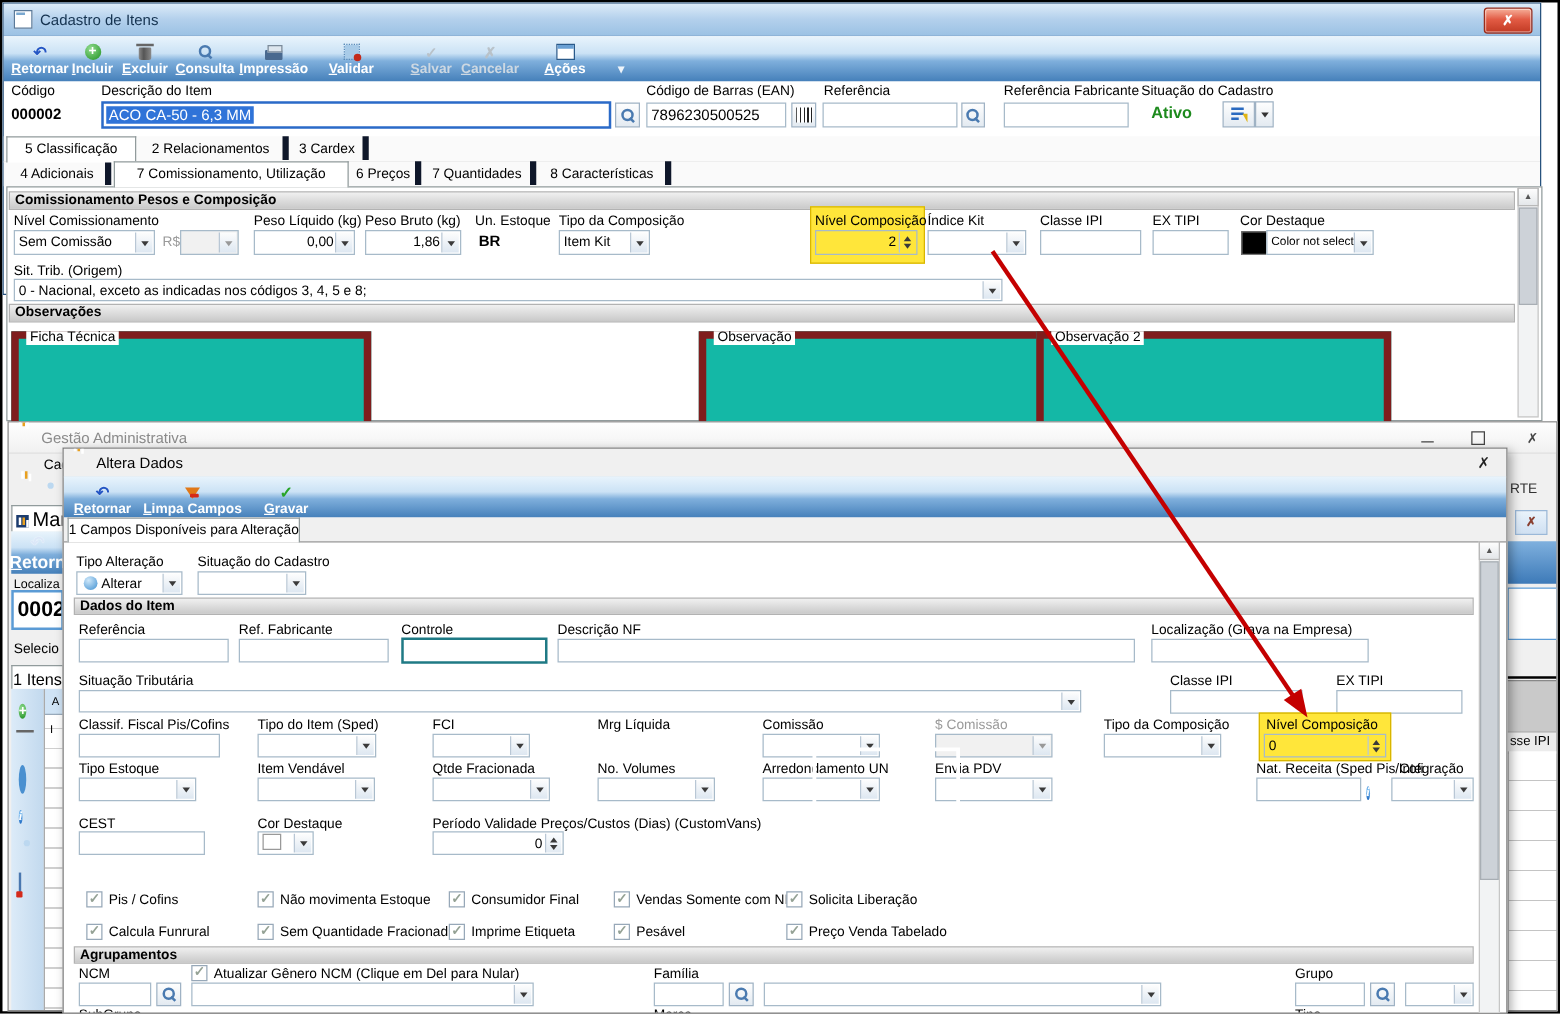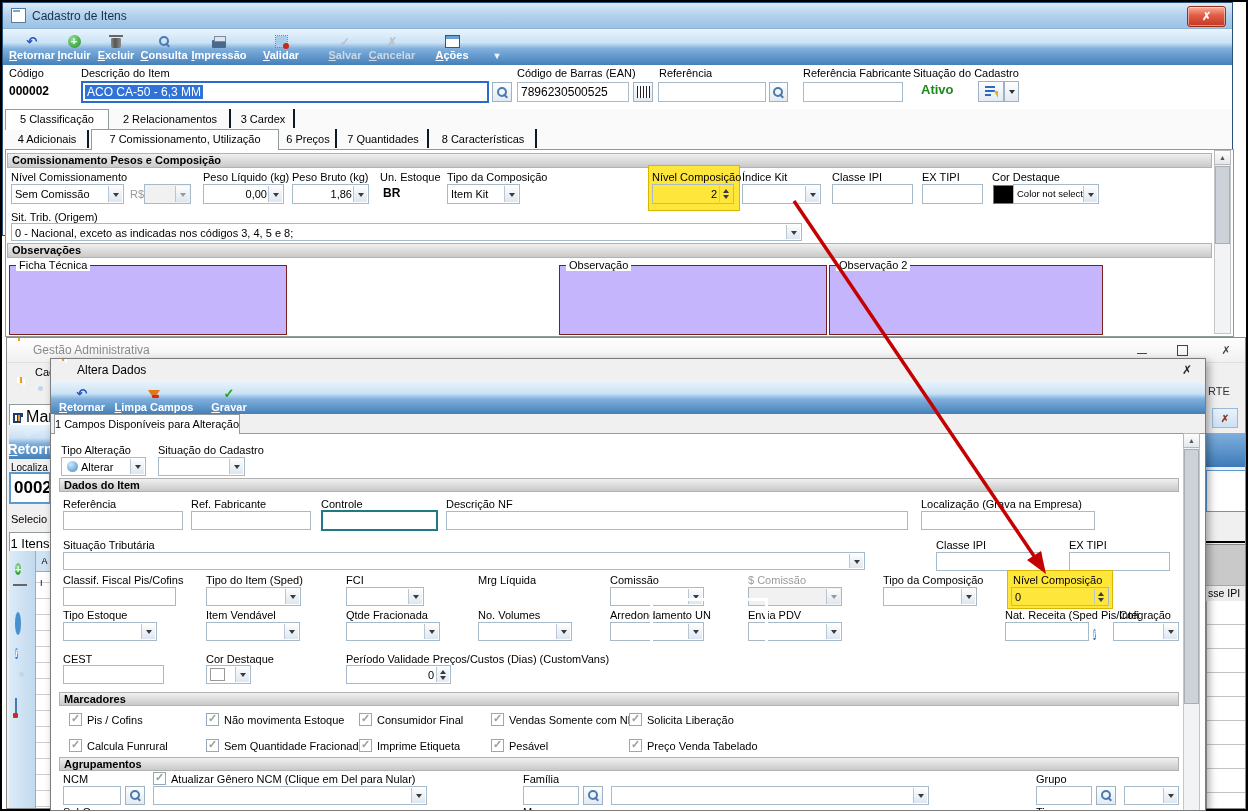--- a/index.html
+++ b/index.html
@@ -59,22 +59,22 @@
   .ico-doc::after{content:"";position:absolute;left:1px;top:1px;width:7px;height:2px;background:#7aa8d0}
   .ico-app{width:13px;height:13px;background:#1c3c6e;position:relative}
   .ico-app::after{content:"";position:absolute;left:2px;bottom:2px;width:2px;height:6px;background:#fff;box-shadow:3px 0 0 #e8a020,6px 2px 0 #fff}
   .ico-info{width:14px;height:14px;border-radius:50%;background:radial-gradient(circle at 35% 30%,#7cc0f4,#1a66c0);color:#fff;font:bold italic 10px/14px "Liberation Serif",serif;text-align:center}
   .sphere{display:inline-block;width:11px;height:11px;border-radius:50%;background:radial-gradient(circle at 35% 30%,#cfe8fa,#3e8fd0);margin:2px 3px 0 2px;vertical-align:top}
   .cb{position:absolute;width:13px;height:13px;background:#fff;border:1px solid #97a8b8;box-sizing:border-box}
   .cb::after{content:"✓";position:absolute;left:1px;top:-2px;font-size:11px;font-weight:bold;color:#95a295}
   .tab{position:absolute;font-size:11px;text-align:center;box-sizing:border-box;white-space:nowrap}
   .tab .tl::first-letter{text-decoration:underline}
   .tab.sel{background:#fff;border:1px solid #919b9c;border-bottom:none;padding-top:3px;z-index:2}
-  .tab.unsel{padding-top:4px;border-right:2px solid #0f172a}
-  .grp{position:absolute;border:1px solid #7f1d1d;background:#c4b5fd}
+  .tab.unsel{padding-top:4px;border-right:5px solid #0f172a}
+  .grp{position:absolute;border:6px solid #7f1d1d;background:#14b8a6}
   .grp .leg{position:absolute;top:-6px;left:6px;background:#fff;font-size:11px;line-height:11px;padding:0 3px;white-space:nowrap}
   .sb-track{position:absolute;background:#f2f3f4;border:1px solid #c6c6c6;box-sizing:border-box}
   .sb-btn{position:absolute;background:linear-gradient(#fdfdfd,#e4e7ea);border:1px solid #b8b8b8;box-sizing:border-box;text-align:center;font-size:7px;line-height:13px;color:#555}
   .sb-thumb{position:absolute;background:#cdd2d8;border:1px solid #a8aeb4;box-sizing:border-box}
   .ttl1{position:absolute;left:0;top:0;right:0;height:26px;background:linear-gradient(#dcebf8,#b3d0ec 50%,#9cc2e4);border-bottom:1px solid #8fb4d8;display:flex;align-items:center;gap:6px;padding-left:8px;font-size:12px;color:#14324f;box-sizing:border-box}
   .closered{position:absolute;right:6px;top:3px;width:37px;height:19px;background:lin;background:linear-gradient(#f6b09a,#e25b44 45%,#c13a24);border:1px solid #9a2c1a;border-radius:3px;color:#fff;font-weight:bold;font-size:11px;display:flex;align-items:center;justify-content:center;box-shadow:inset 0 0 0 1px rgba(255,255,255,.45)}
   .wbtn{position:absolute;top:2px;width:30px;height:20px;display:flex;align-items:center;justify-content:center;color:#444;font-size:11px}
   .maxbox{width:9px;height:9px;border:1px solid #444}
   .minbar{width:10px;height:1px;background:#444;margin-top:6px}
   .whitebox{position:absolute;border:3px solid #fff;z-index:35;pointer-events:none}
@@ -479,21 +479,20 @@
       </div>
     <span class="lbl" style="left:295px;top:294px">Período Validade Preços/Custos (Dias) (CustomVans)</span>
     <div class="spin" style="left:295px;top:306px;width:105px">
         <span class="cv r">0</span>
         <span class="sb">
           <i class="su"></i>
           <i class="sd"></i>
         </span>
       </div>
 
-    <div class="secbar" style="left:8px;top:333px;width:1120px;height:14px">Marcadores</div>
     <span class="cb" style="left:18px;top:354px"></span>
       <span class="lbl" style="left:36px;top:355px">Pis / Cofins</span>
     <span class="cb" style="left:155px;top:354px"></span>
       <span class="lbl" style="left:173px;top:355px">Não movimenta Estoque</span>
     <span class="cb" style="left:308px;top:354px"></span>
       <span class="lbl" style="left:326px;top:355px">Consumidor Final</span>
     <span class="cb" style="left:440px;top:354px"></span>
       <span class="lbl" style="left:458px;top:355px">Vendas Somente com NI</span>
     <span class="cb" style="left:578px;top:354px"></span>
       <span class="lbl" style="left:596px;top:355px">Solicita Liberação</span>

